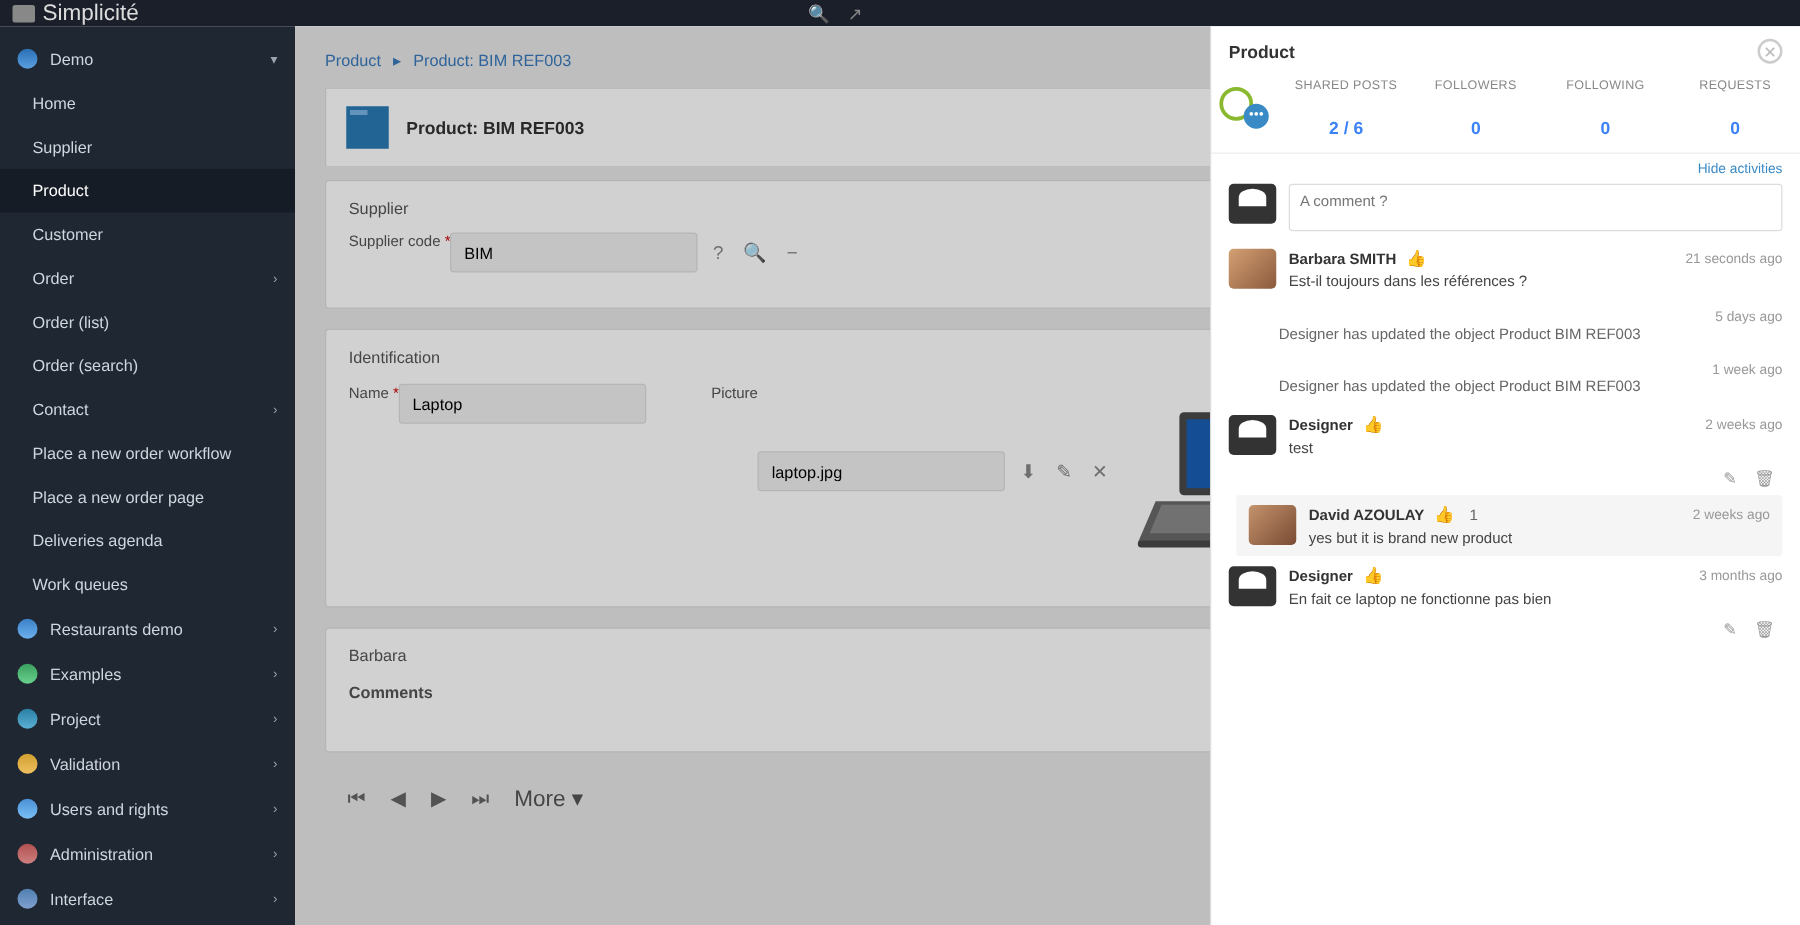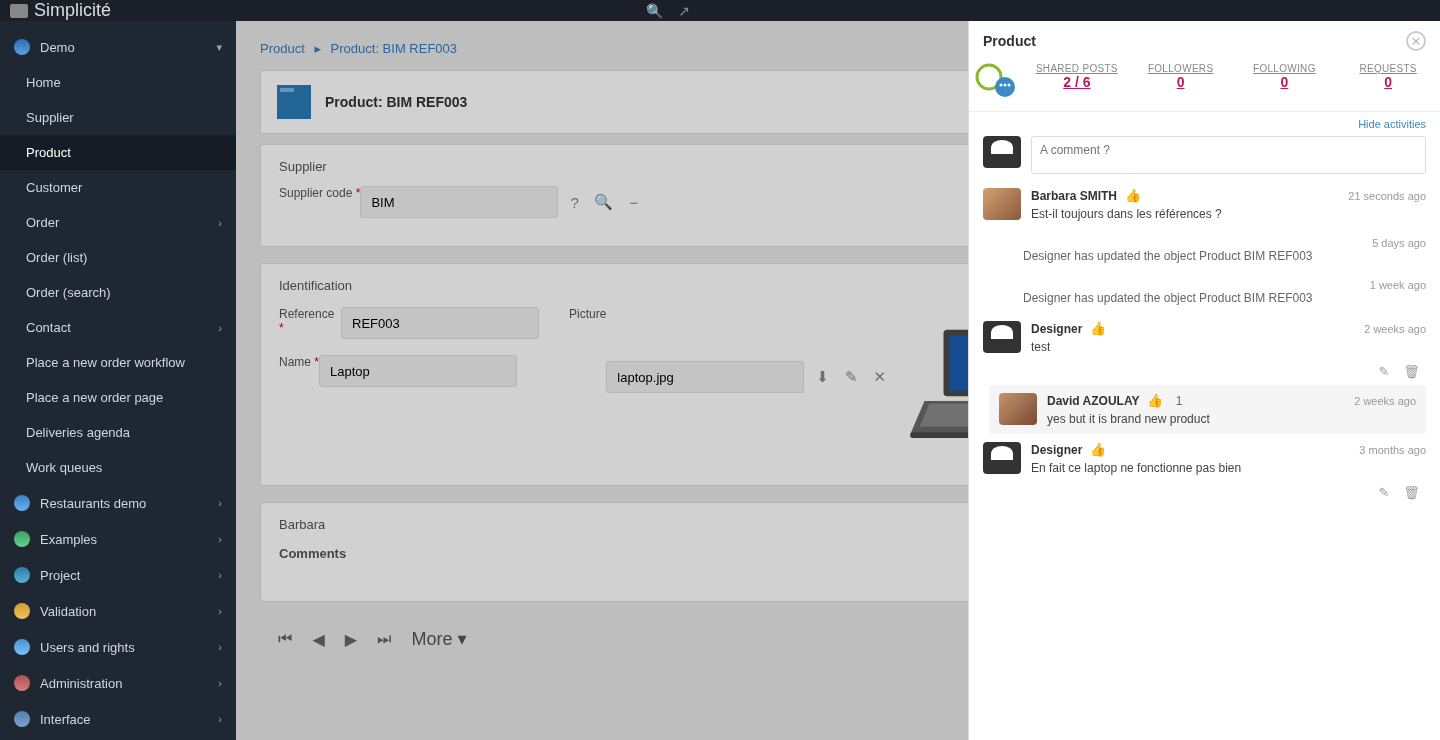--- a/index.html
+++ b/index.html
@@ -64,22 +64,22 @@
 .pager { display: flex; gap: 20px; align-items: center; padding: 10px 18px; }
 .pager-btn { font-size: 16px; color: #666; cursor: pointer; }
 .more-btn { font-size: 18px; color: #555; cursor: pointer; }
 .side-panel { position: absolute; right: 0; top: 0; width: 472px; height: 740px; background: #fff; z-index: 10; border-left: 1px solid #ddd; overflow-y: auto; }
 .sp-head { display: flex; align-items: center; padding: 10px 14px 4px; }
 .sp-title { font-size: 14px; font-weight: 600; }
 .sp-close { margin-left: auto; color: #bbb; font-size: 18px; cursor: pointer; border: 2px solid #ccc; border-radius: 50%; width: 20px; height: 20px; display: flex; align-items: center; justify-content: center; font-size: 13px; }
 .sp-stats { display: flex; padding: 8px 0 12px; border-bottom: 1px solid #eee; }
 .sp-activity-icon { width: 56px; display: flex; align-items: center; justify-content: center; }
 .stat { flex: 1; text-align: center; }
-.stat-label { font-size: 10px; color: #888; letter-spacing: 0.3px; text-decoration: underline; }
-.stat-val { font-size: 14px; color: #be185d; font-weight: 600; margin-top: 0; text-decoration: underline; }
+.stat-label { font-size: 10px; color: #888; letter-spacing: 0.3px; }
+.stat-val { font-size: 14px; color: #3b82f6; font-weight: 600; margin-top: 20px; }
 .hide-act { text-align: right; padding: 6px 14px 2px; font-size: 11px; color: #3a8ac5; cursor: pointer; }
 .comment-box { display: flex; gap: 10px; padding: 4px 14px 6px; }
 .avatar { width: 38px; height: 32px; background: #333; border-radius: 4px; position: relative; }
 .avatar::after { content: ""; position: absolute; top: 4px; left: 8px; width: 22px; height: 14px; background: #fff; border-radius: 50% 50% 0 0; }
 .avatar.photo1 { background: linear-gradient(135deg,#d4a074,#8b5a3c); }
 .avatar.photo1::after { display:none; }
 .avatar.photo2 { background: linear-gradient(135deg,#c4946c,#7a4a34); }
 .avatar.photo2::after { display:none; }
 .cb-input { flex: 1; border: 1px solid #ddd; border-radius: 3px; padding: 6px 8px; font-size: 12px; resize: none; height: 38px; font-family: inherit; }
 .share-row { display: flex; justify-content: flex-end; align-items: center; gap: 10px; padding: 0 14px 10px; }
@@ -237,24 +237,20 @@
 
         <div class="two-cards">
           <div class="card ident-card">
             <div class="panel" style="padding-bottom:0">
               <span class="panel-title">Identification</span>
               <span class="collapse-caret">⌄</span>
             </div>
             <div class="ident-body">
               <div class="ident-left">
                 <div class="field">
-                  <label><span>Reference</span> <span class="req">*</span></label>
-                  <input class="inp" value="REF003" style="">
-                </div>
-                <div class="field">
                   <label><span>Name</span> <span class="req">*</span></label>
                   <input class="inp" value="Laptop" style="">
                 </div>
               </div>
               <div class="ident-right">
                 <div class="field">
                   <label>Picture</label>
                   <div class="pic-row">
                     <input class="inp" value="laptop.jpg" style="">
                     <span class="icon-btn">⬇</span>

